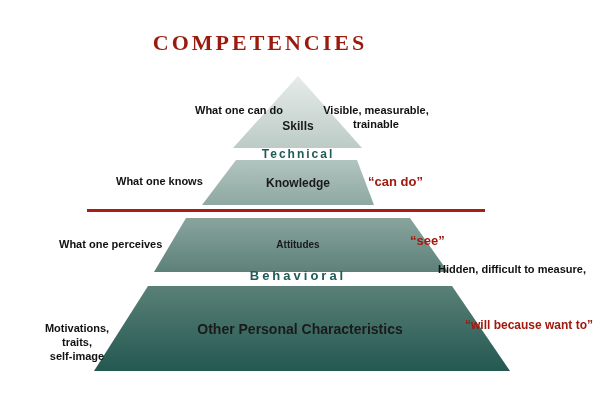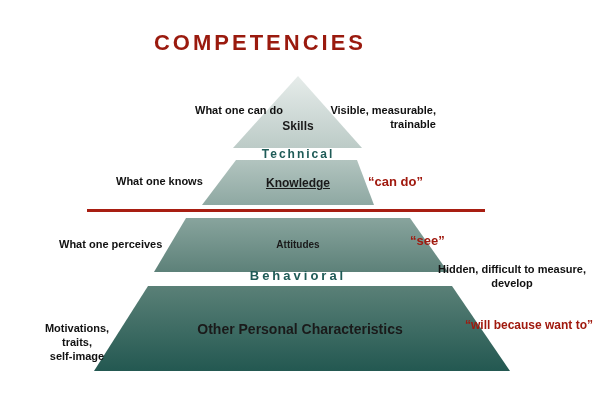--- a/index.html
+++ b/index.html
@@ -1,20 +1,20 @@
 <!DOCTYPE html>
 <html><head>
   <meta charset="utf-8">
   <style>
     html, body { margin: 0; padding: 0; background: #ffffff; }
     body { width: 600px; height: 420px; position: relative; overflow: hidden;
            font-family: "Liberation Sans", "DejaVu Sans", sans-serif; }
     svg { position: absolute; left: 0; top: 0; }
     .title { position: absolute; left: 0; width: 520px; top: 30px; text-align: center;
-             font-family: Liberation Sans, sans-serif; font-weight: bold; font-size: 22px;
+             font-family: Liberation Serif, serif; font-weight: bold; font-size: 22px;
              letter-spacing: 3px; color: #9a1a0e; }
     .lbl { position: absolute; font-weight: bold; font-size: 11px; color: #111; line-height: 14px; }
     .tier { position: absolute; font-weight: bold; color: #1a1a1a; text-align: center; }
     .cat { position: absolute; font-weight: bold; color: #1f5b57; text-align: center;
            font-size: 13px; letter-spacing: 2px; }
     .quote { position: absolute; font-weight: bold; font-size: 13px; color: #a0190e; }
   </style>
 </head>
 <body>
 
@@ -40,39 +40,38 @@
   <polygon points="298,76 362,148 233,148" fill="url(#gSkills)"></polygon>
   <polygon points="236,160 357,160 374,205 202,205" fill="url(#gKnow)"></polygon>
   <rect x="87" y="209" width="398" height="3" fill="#a81e12"></rect>
   <polygon points="186,218 410,218 448,272 154,272" fill="url(#gAtt)"></polygon>
   <polygon points="148,286 452,286 510,371 94,371" fill="url(#gOpc)"></polygon>
 </svg>
 
 <div class="title">COMPETENCIES</div>
 
 <div class="tier" style="left:258px; width:80px; top:119px; font-size:12px;">Skills</div>
-<div class="tier" style="left:238px; width:120px; top:176px; font-size:12px;text-decoration:underline;">Knowledge</div>
+<div class="tier" style="left:238px; width:120px; top:176px; font-size:12px;">Knowledge</div>
 <div class="tier" style="left:228px; width:140px; top:239px; font-size:10px;">Attitudes</div>
 <div class="tier" style="left:150px; width:300px; top:321px; font-size:14px;">Other Personal Characteristics</div>
 
 <div class="cat" style="left:228px; width:140px; top:147px; font-size:12px;">Technical</div>
 <div class="cat" style="left:198px; width:200px; top:268px; font-size:13px; letter-spacing:3px;">Behavioral</div>
 
 <div class="lbl" style="left:163px; top:103px;margin-left:32px;">What one can do</div>
 <div class="lbl" style="left:116px; top:174px;">What one knows</div>
 <div class="lbl" style="left:59px; top:237px;">What one perceives</div>
 <div class="lbl" style="left:0px; width:92px; top:321px; text-align:center;padding-left:31px;">
   <div>Motivations, traits,</div>
   <div>self-image</div>
 </div>
 
-<div class="lbl" style="left:316px; width:120px; top:103px; text-align:right;">
+<div class="lbl" style="left:316px; width:120px; top:103px; text-align:center;">
   <div>Visible, measurable,</div>
   <div>trainable</div>
 </div>
 <div class="lbl" style="left:424px; width:176px; top:262px; text-align:center;">
   <div>Hidden, difficult to measure,</div>
-  <div>develop</div>
 </div>
 
 <div class="quote" style="left:368px; top:174px;">“can do”</div>
 <div class="quote" style="left:410px; top:233px;">“see”</div>
 <div class="quote" style="left:465px; top:318px; font-size:12px;">“will because want to”</div>
 
 </body></html>

